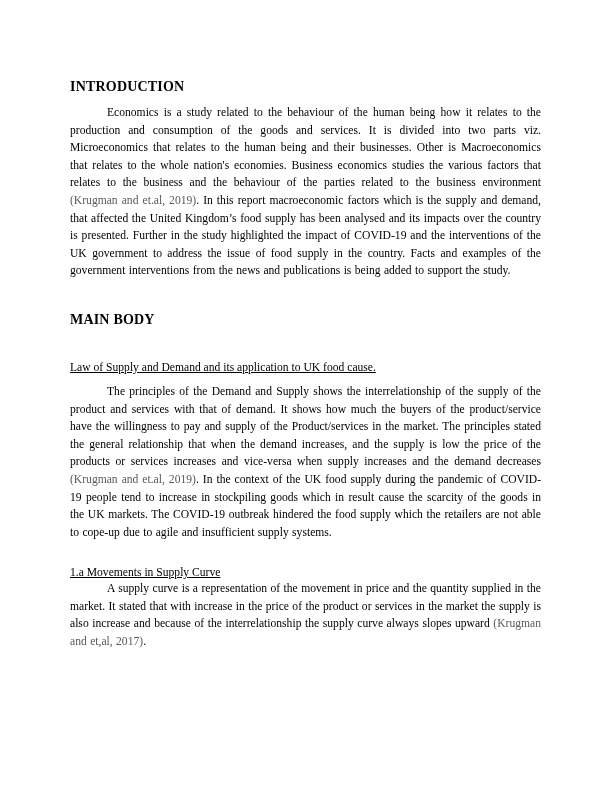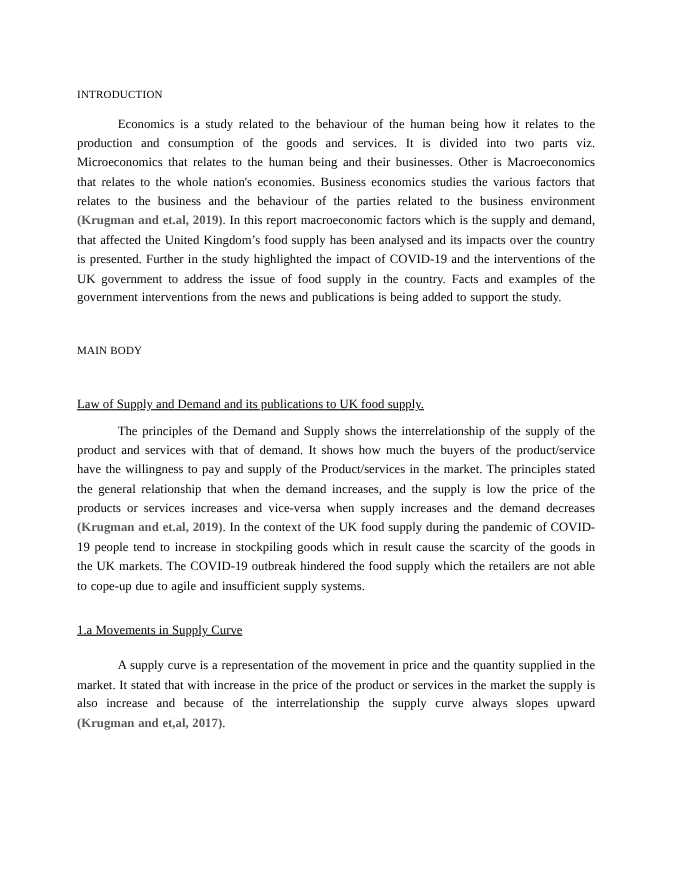--- a/index.html
+++ b/index.html
@@ -15,23 +15,23 @@
   }
   .page {
     box-sizing: border-box;
     width: 612px;
     height: 792px;
     padding: 78px 71px 0 70px;
     background: var(--page-background, #ffffff);
     overflow: hidden;
   }
   .heading {
-    font-size: 10px;
+    font-size: 14px;
     line-height: 17px;
-    font-weight: 400;
+    font-weight: 700;
     letter-spacing: 0.2px;
     margin: 0 0 9px 0;
   }
   .heading--main {
     margin: 31px 0 32px 0;
   }
   .para {
     font-size: 11.6px;
     line-height: 17.6px;
     text-align: justify;
@@ -43,40 +43,39 @@
     font-size: 11.6px;
     line-height: 15px;
     font-weight: 400;
     text-decoration: underline;
     margin: 0 0 12px 0;
   }
   .subhead--law {
     margin: 0 0 8px 0;
   }
   .subhead--movements {
-    margin: 24px 0 16px 0;
+    margin: 24px 0 0 0;
   }
   .citation {
     color: var(--citation-color, #595959);
-    font-weight: bold;
   }
 </style>
 </head>
 <body>
 
 <div class="page">
 
   <h1 class="heading">INTRODUCTION</h1>
 
   <p class="para"><span>Economics is a study related to the behaviour of the human being how it relates to the production and consumption of the goods and services. It is divided into two parts viz. Microeconomics that relates to the human being and their businesses. Other is Macroeconomics that relates to the whole nation's economies. Business economics studies the various factors that relates to the business and the behaviour of the parties related to the business environment </span><span class="citation">(Krugman and et.al, 2019)</span><span>. In this report macroeconomic factors which is the supply and demand, that affected the United Kingdom’s food supply has been analysed and its impacts over the country is presented. Further in the study highlighted the impact of COVID-19 and the interventions of the UK government to address the issue of food supply in the country. Facts and examples of the government interventions from the news and publications is being added to support the study.</span></p>
 
   <h1 class="heading heading--main">MAIN BODY</h1>
 
 
-  <p class="subhead subhead--law">Law of Supply and Demand and its publications to UK food supply.</p>
+  <p class="subhead subhead--law">Law of Supply and Demand and its application to UK food cause.</p>
 
   <p class="para"><span>The principles of the Demand and Supply shows the interrelationship of the supply of the product and services with that of demand. It shows how much the buyers of the product/service have the willingness to pay and supply of the Product/services in the market. The principles stated the general relationship that when the demand increases, and the supply is low the price of the products or services increases and vice-versa when supply increases and the demand decreases </span><span class="citation">(Krugman and et.al, 2019)</span><span>. In the context of the UK food supply during the pandemic of COVID-19 people tend to increase in stockpiling goods which in result cause the scarcity of the goods in the UK markets. The COVID-19 outbreak hindered the food supply which the retailers are not able to cope-up due to agile and insufficient supply systems.</span></p>
 
   <p class="subhead subhead--movements">1.a Movements in Supply Curve</p>
 
   <p class="para"><span>A supply curve is a representation of the movement in price and the quantity supplied in the market. It stated that with increase in the price of the product or services in the market the supply is also increase and because of the interrelationship the supply curve always slopes upward </span><span class="citation">(Krugman and et,al, 2017)</span><span>.</span></p>
 
 </div>
 
 </body></html>

